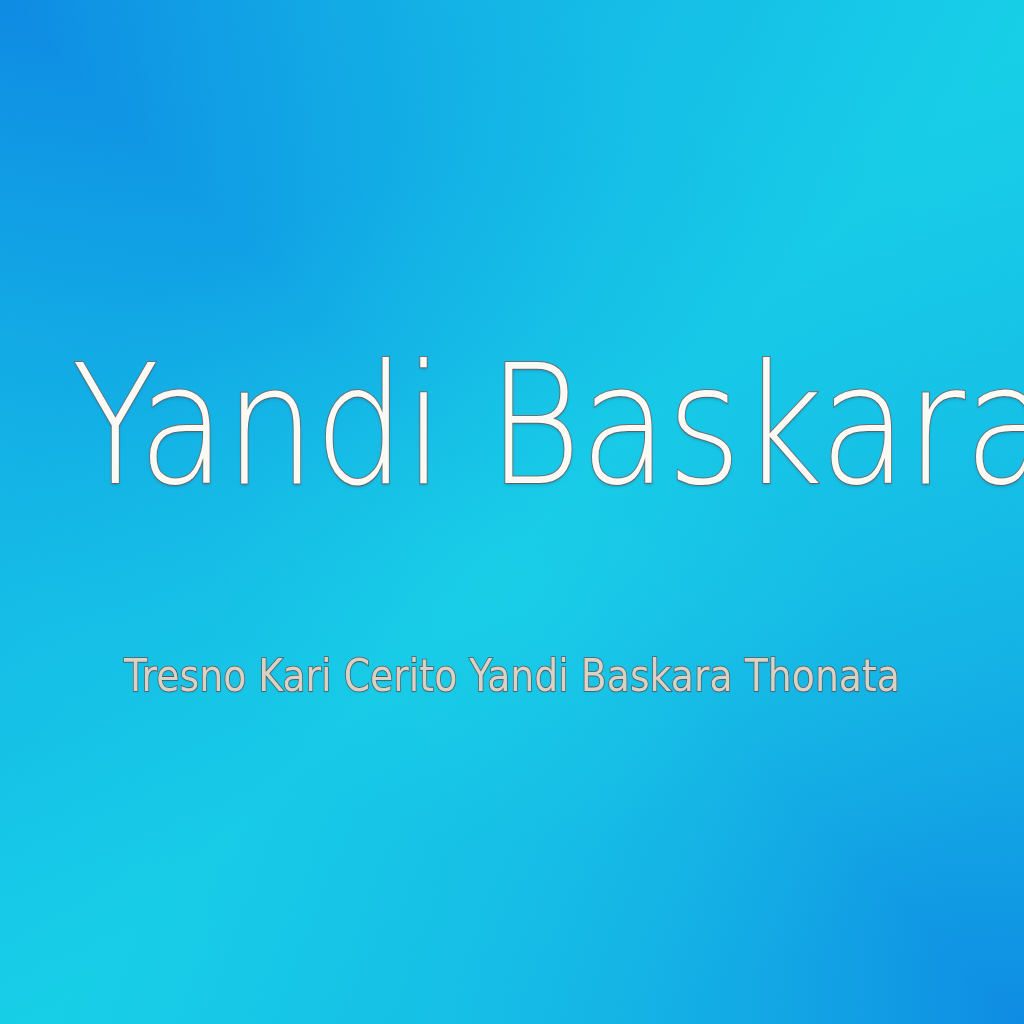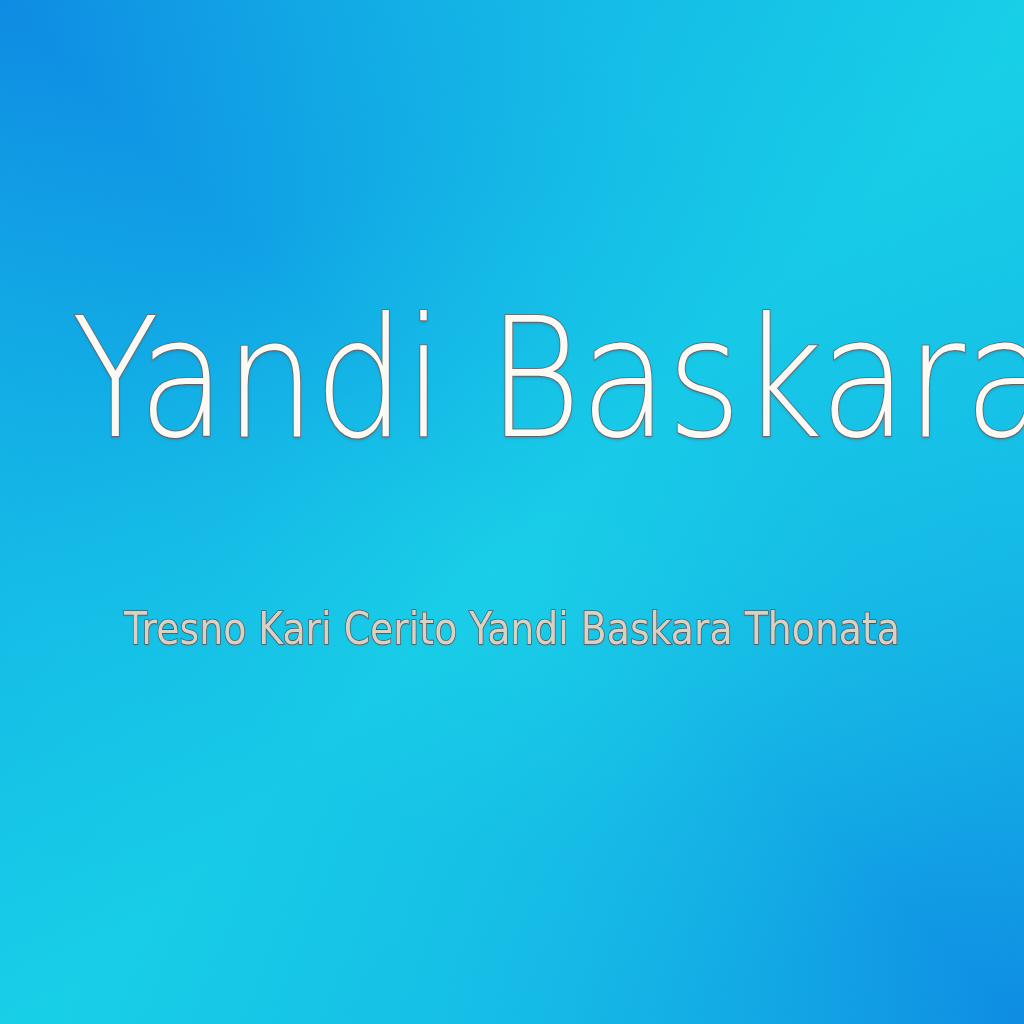--- a/index.html
+++ b/index.html
@@ -56,20 +56,21 @@
     background: radial-gradient(ellipse 70% 55% at 52% 58%,
         rgba(30, 216, 232, 0.45) 0%,
         rgba(26, 200, 230, 0.18) 45%,
         rgba(20, 160, 225, 0.0) 75%);
   }
 
   
   .text-layer {
     position: absolute;
     inset: 0;
+    margin-top: 47px;
   }
 
   .title {
     position: absolute;
     left: 0;
     right: 0;
     top: 296px;
     text-align: center;
     font-family: "DejaVu Sans", sans-serif;
     font-weight: 300;

